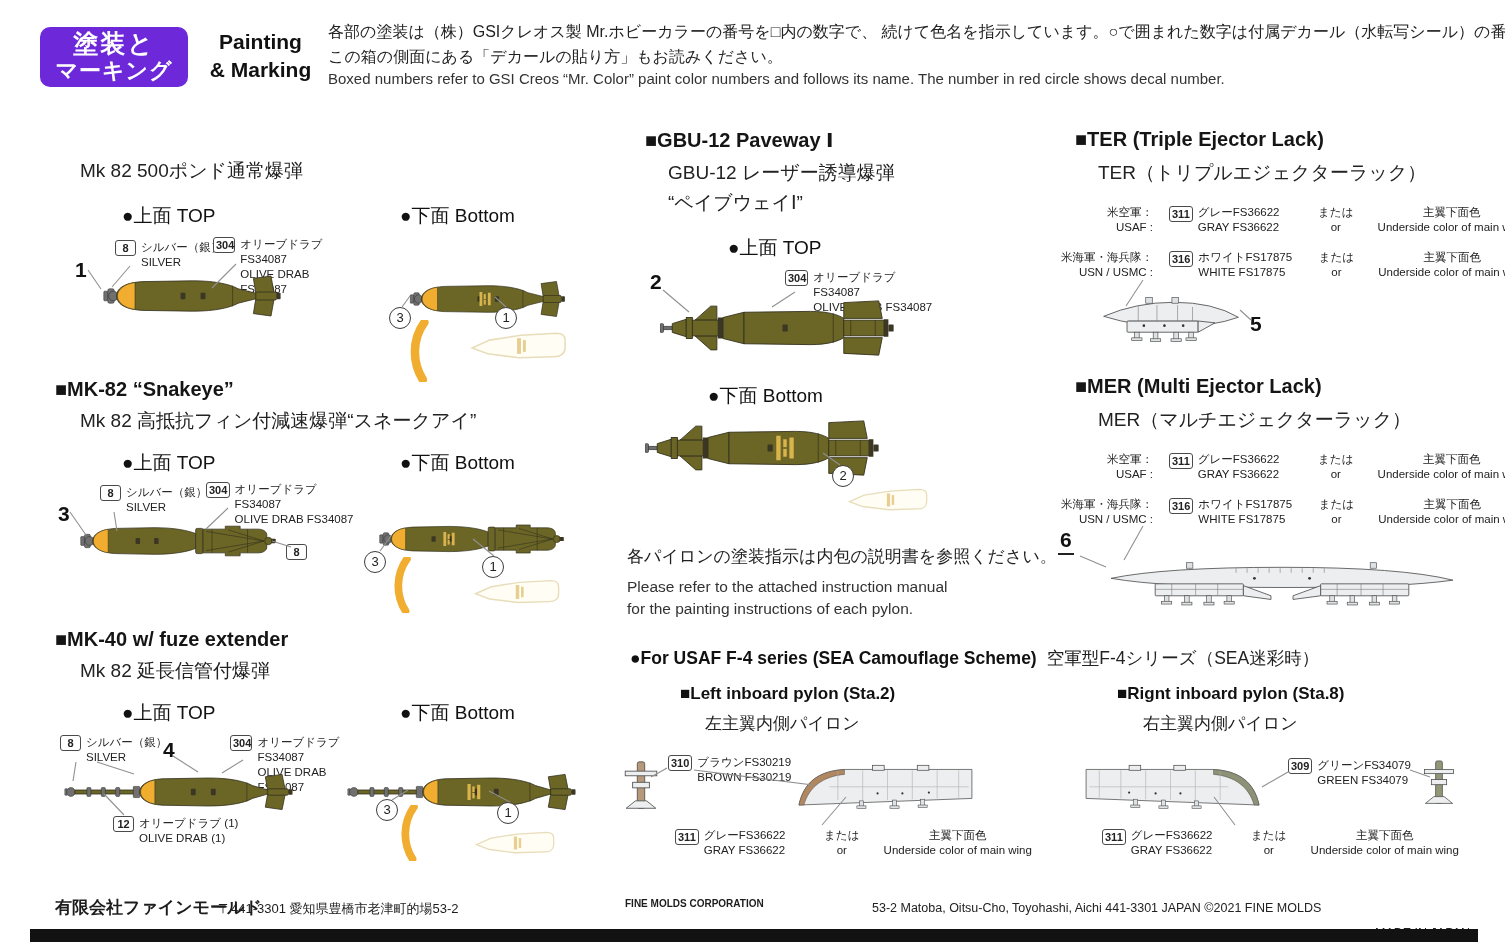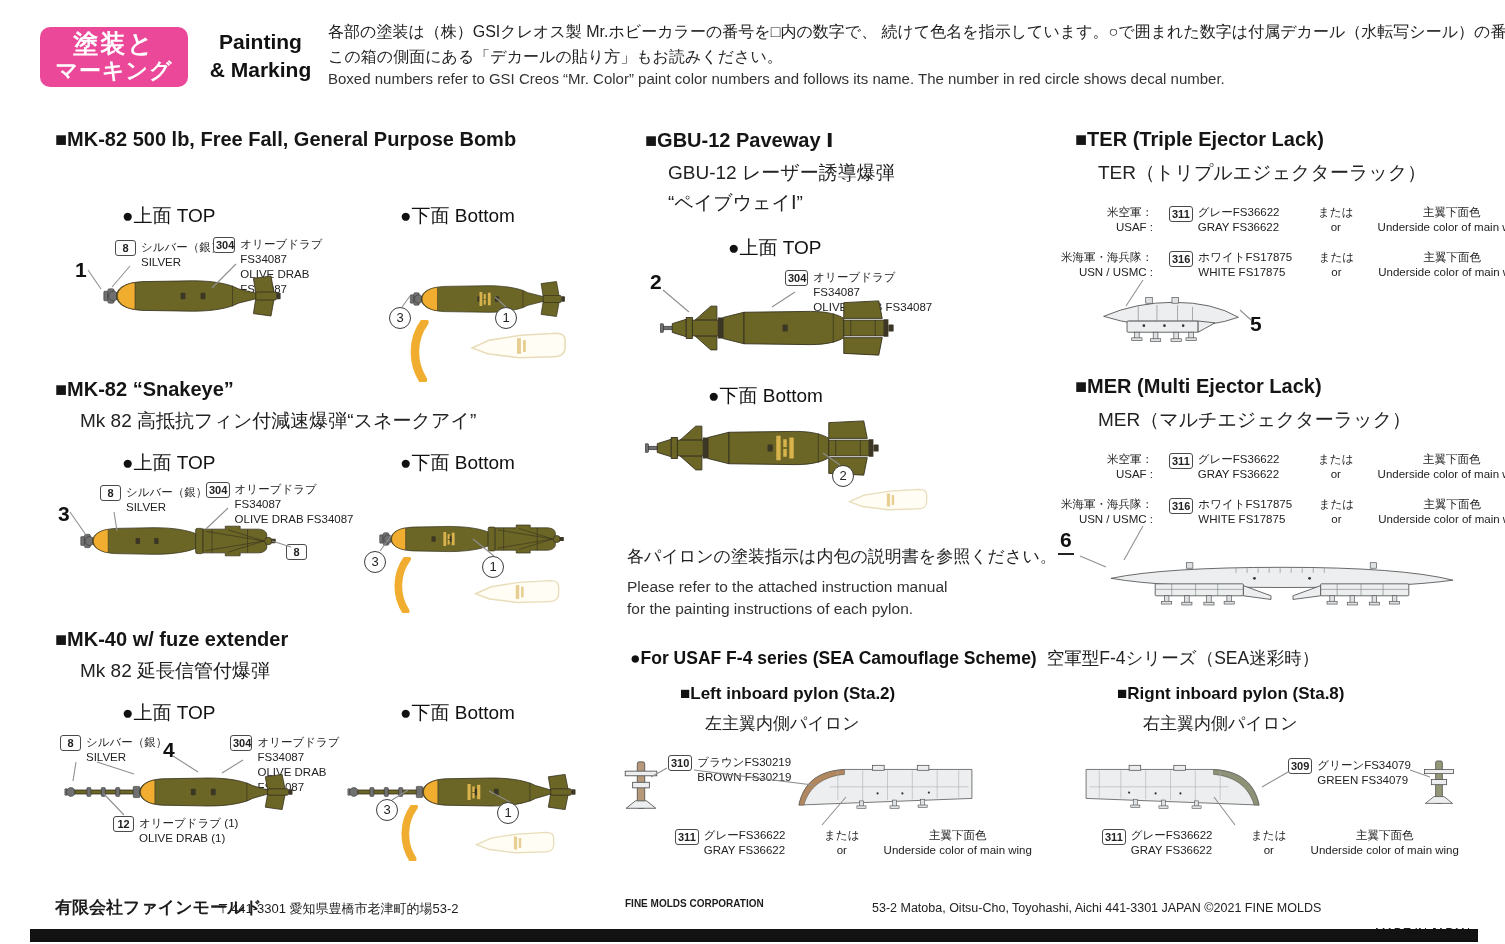--- a/index.html
+++ b/index.html
@@ -1,21 +1,21 @@
 <!DOCTYPE html>
 <html style="--olive: #6b6526; --yellow: #f0ad2f; --ink: #33301e; --fz: #707070; --grayfill: #eceeef; --brown: #b1875f; --green: #8d9175; --stencil: #d9b34c; --decal_edge: #e8ddba; --decal_mark: #e7cf92;"><head>
 <meta charset="utf-8">
 <style>
   html,body{margin:0;padding:0;background:#fff;}
   #page{position:relative;width:1505px;height:944px;background:#ffffff;
         font-family:"Liberation Sans","DejaVu Sans",sans-serif;color:#1c1c1c;overflow:hidden;}
   .abs{position:absolute;}
   .nw{white-space:nowrap;}
   
-  .badge{background:#ec4899;border-radius:10px;color:#fff;display:flex;flex-direction:column;
+  .badge{background:#6d28d9;border-radius:10px;color:#fff;display:flex;flex-direction:column;
          align-items:center;justify-content:center;font-weight:bold;}
   .badge .b1{font-size:25px;line-height:1.1;letter-spacing:2px;}
   .badge .b2{font-size:22px;line-height:1.2;letter-spacing:1px;}
   .pm{font-size:21px;font-weight:bold;text-align:center;line-height:1.35;color:#111;}
   .hdr-jp{font-size:16px;line-height:1.45;color:#222;}
   .hdr-en{font-size:15px;color:#333;}
   
   .sec-title{font-size:20px;font-weight:bold;color:#151515;}
   .sec-jp{font-size:19px;color:#222;}
   .viewlbl{font-size:19px;font-weight:400;color:#111;}
@@ -241,21 +241,21 @@
     <div class="b2">マーキング</div>
   </div>
   <div class="abs pm" style="left:203px;top:28px;width:115px;">
     <div>Painting</div>
     <div>&amp; Marking</div>
   </div>
   <div class="abs hdr-jp nw" style="left:328px;top:20px;">各部の塗装は（株）GSIクレオス製 Mr.ホビーカラーの番号を□内の数字で、 続けて色名を指示しています。○で囲まれた数字は付属デカール（水転写シール）の番号です。</div>
   <div class="abs hdr-jp nw" style="left:328px;top:45px;">この箱の側面にある「デカールの貼り方」もお読みください。</div>
   <div class="abs hdr-en nw" style="left:328px;top:70px;">Boxed numbers refer to GSI Creos “Mr. Color” paint color numbers and follows its name. The number in red circle shows decal number.</div>
 
-  <div class="abs sec-title nw" style="left:55px;top:128px;">■MK-82 500 lb, Free Fall, General Purpose Bomb</div>
+  <div class="abs sec-jp nw" style="left:80px;top:158px;">Mk 82 500ポンド通常爆弾</div>
   <div class="abs viewlbl nw" style="left:122px;top:203px;">●上面 TOP</div>
   <div class="abs viewlbl nw" style="left:400px;top:203px;">●下面 Bottom</div>
 
   <div class="abs" style="left:75px;top:235px;width:280px;height:90px;">
     <div class="abs pn" style="left:0px;top:23px;">1</div>
     <div class="abs chip" style="left:40px;top:5px;">
       <span class="pnum">8</span>
       <span class="ptxt"><span class="jp">シルバー（銀）</span><span class="en">SILVER</span></span>
     </div>
     <div class="abs chip" style="left:138px;top:2px;">

